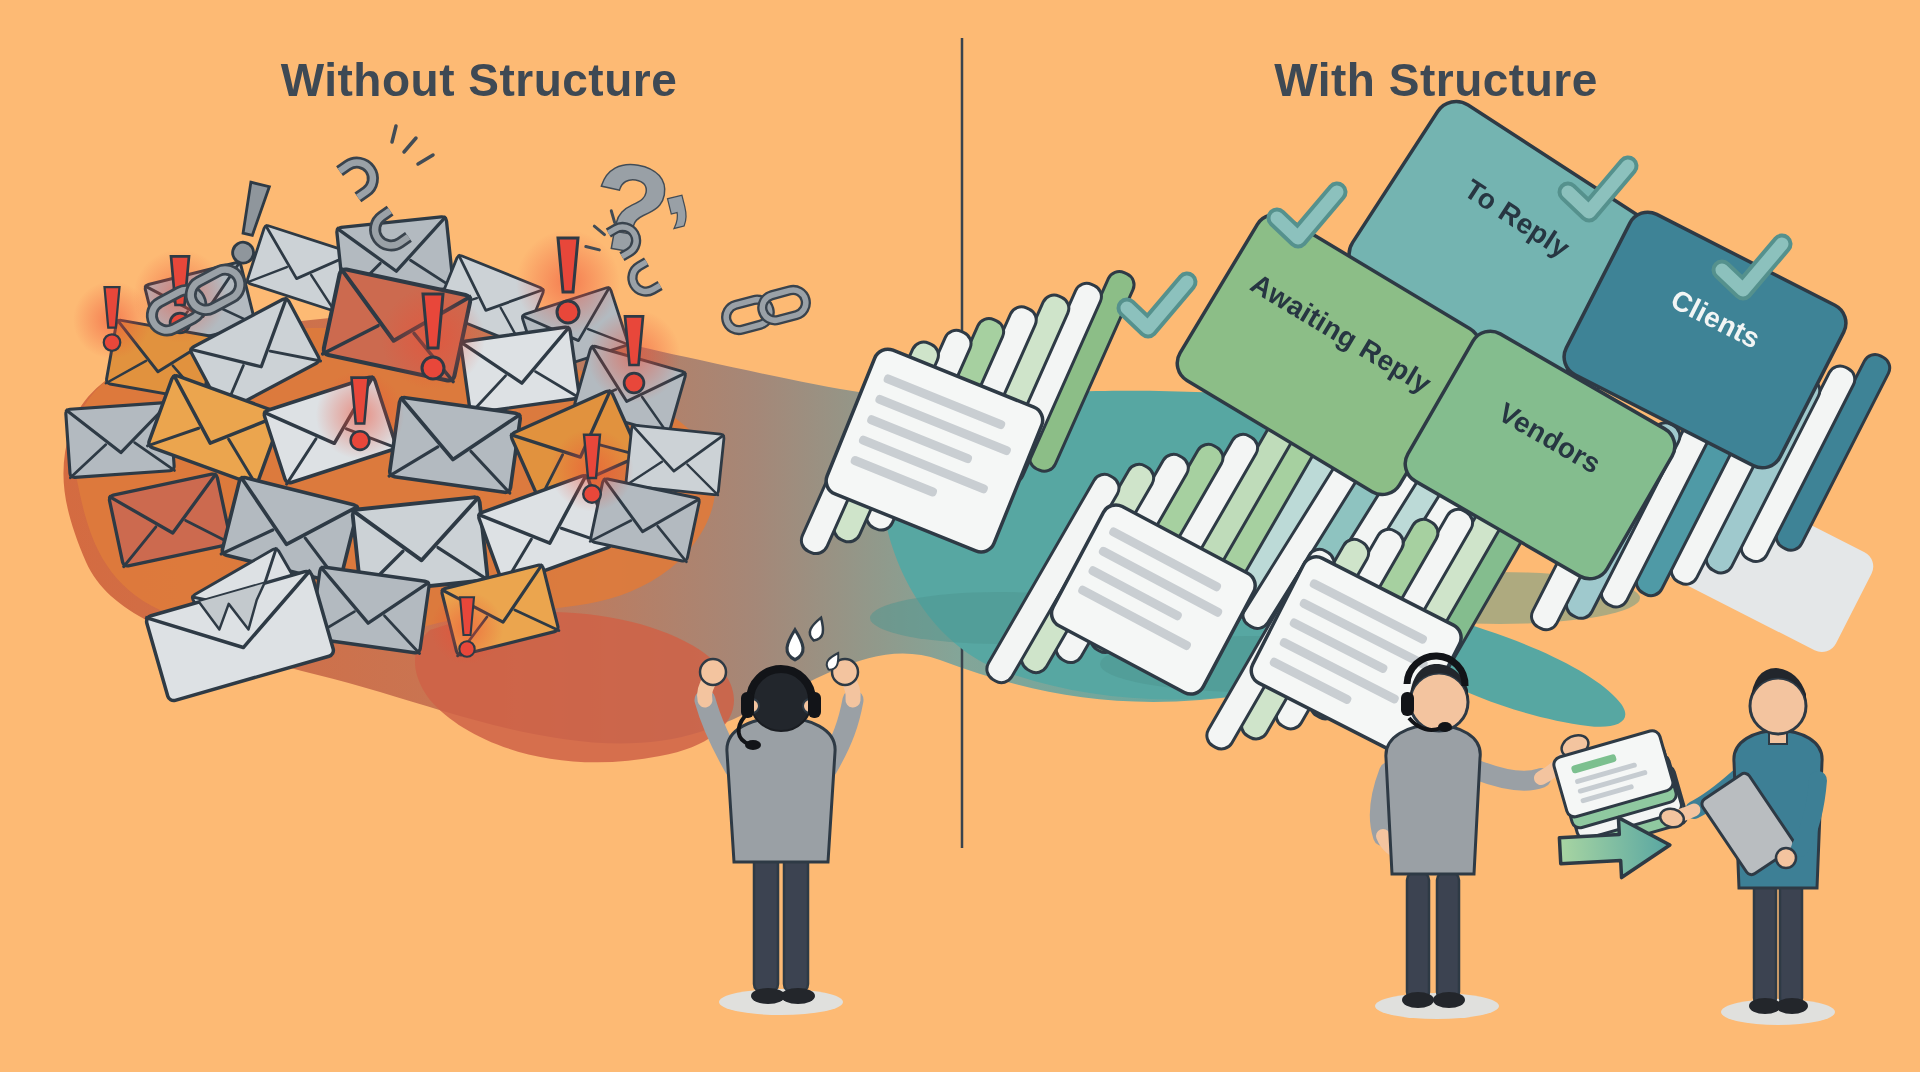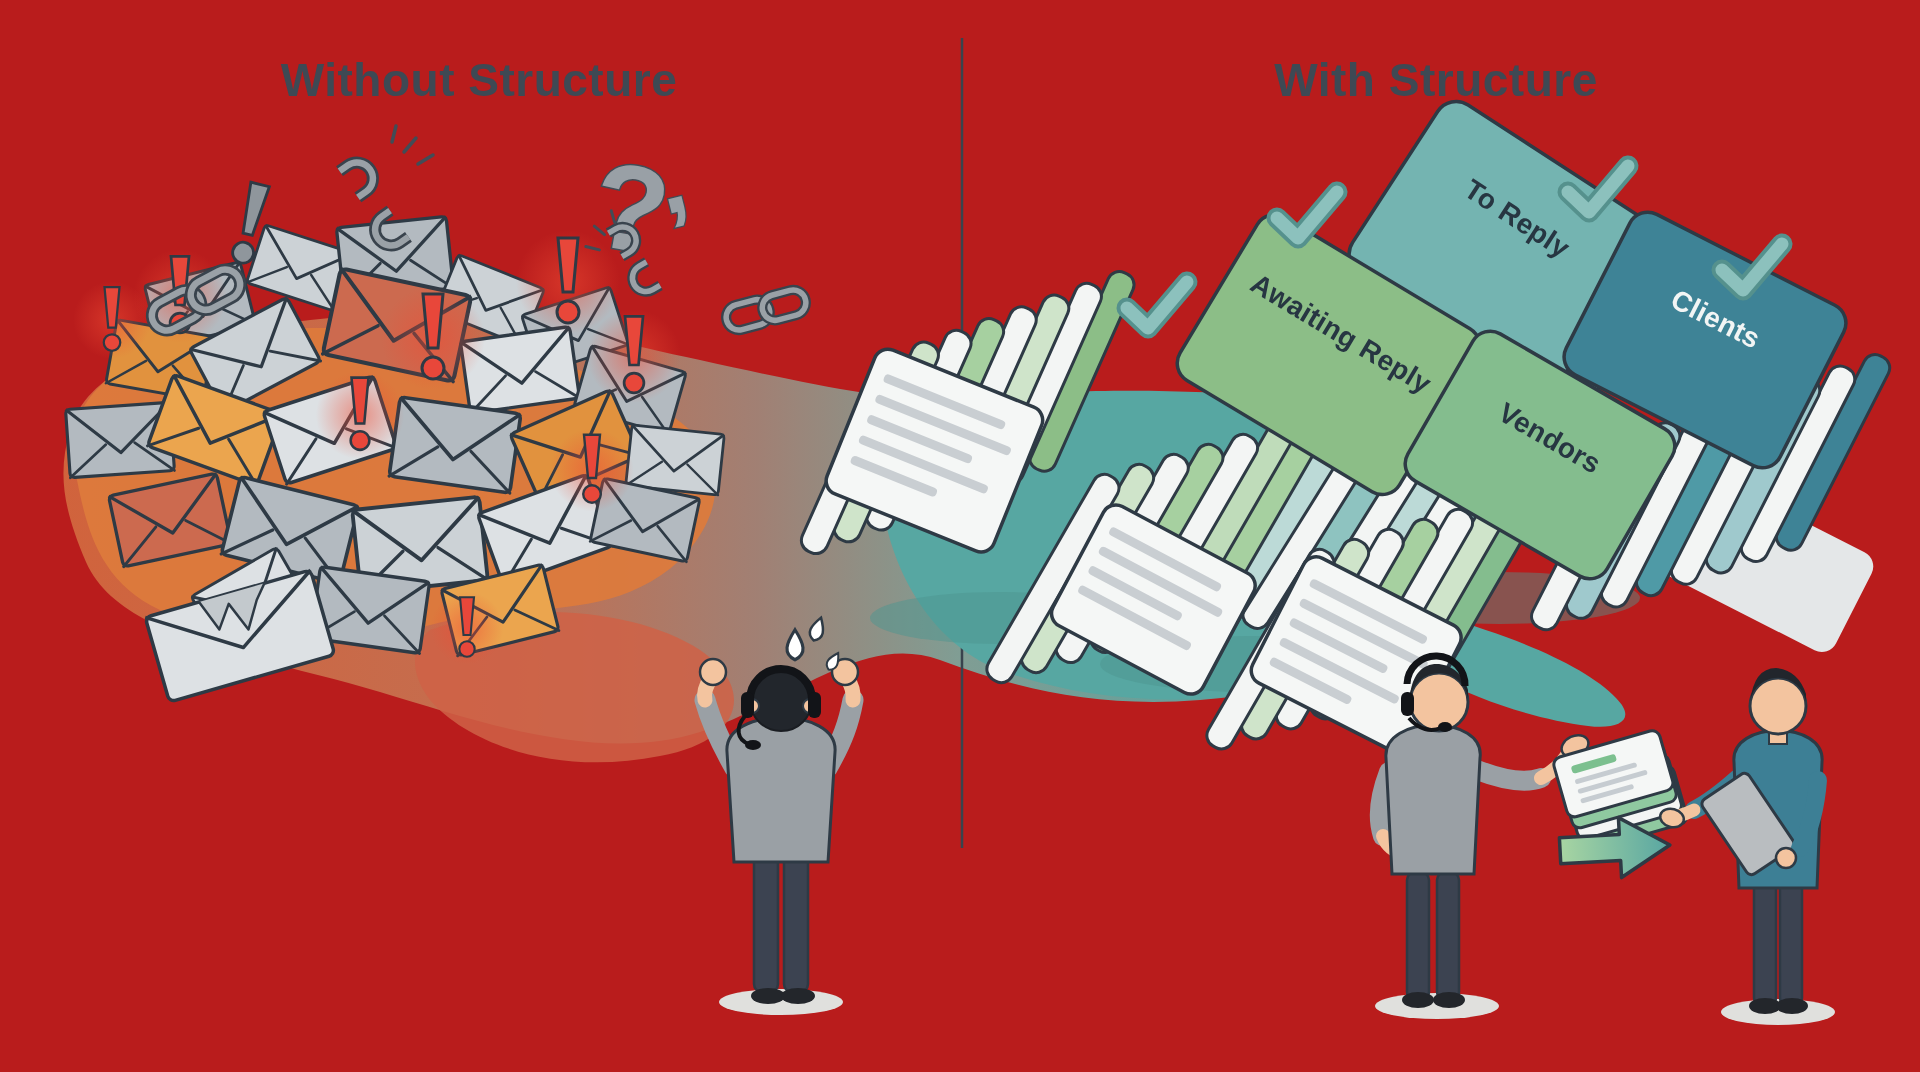--- a/index.html
+++ b/index.html
@@ -1,16 +1,16 @@
 <!DOCTYPE html>
 <html><head>
 <meta charset="utf-8">
 <style>
   html,body{margin:0;padding:0;background:#fbfaf8;}
-  .stage{width:1920px;height:1072px;position:relative;overflow:hidden;background:#b91c1c;font-family:"Liberation Sans",sans-serif;}
+  .stage{width:1920px;height:1072px;position:relative;overflow:hidden;background:#fdba74;font-family:"Liberation Sans",sans-serif;}
   svg{display:block;}
   text{font-family:"Liberation Sans",sans-serif;}
   .title{font-size:46px;font-weight:600;fill:#3e4954;letter-spacing:.5px;}
   .tab-label{font-size:28px;font-weight:700;fill:#273642;letter-spacing:.3px;}
   .tab-label-light{font-size:28px;font-weight:700;fill:#f2f5f4;letter-spacing:.3px;}
   .qmark{font-size:122px;font-weight:700;fill:#99a0a6;stroke:#424c56;stroke-width:3px;paint-order:stroke;}
   .qcurl{font-size:96px;font-weight:700;fill:#99a0a6;stroke:#424c56;stroke-width:2.5px;paint-order:stroke;}
 </style>
 </head>
 <body>

